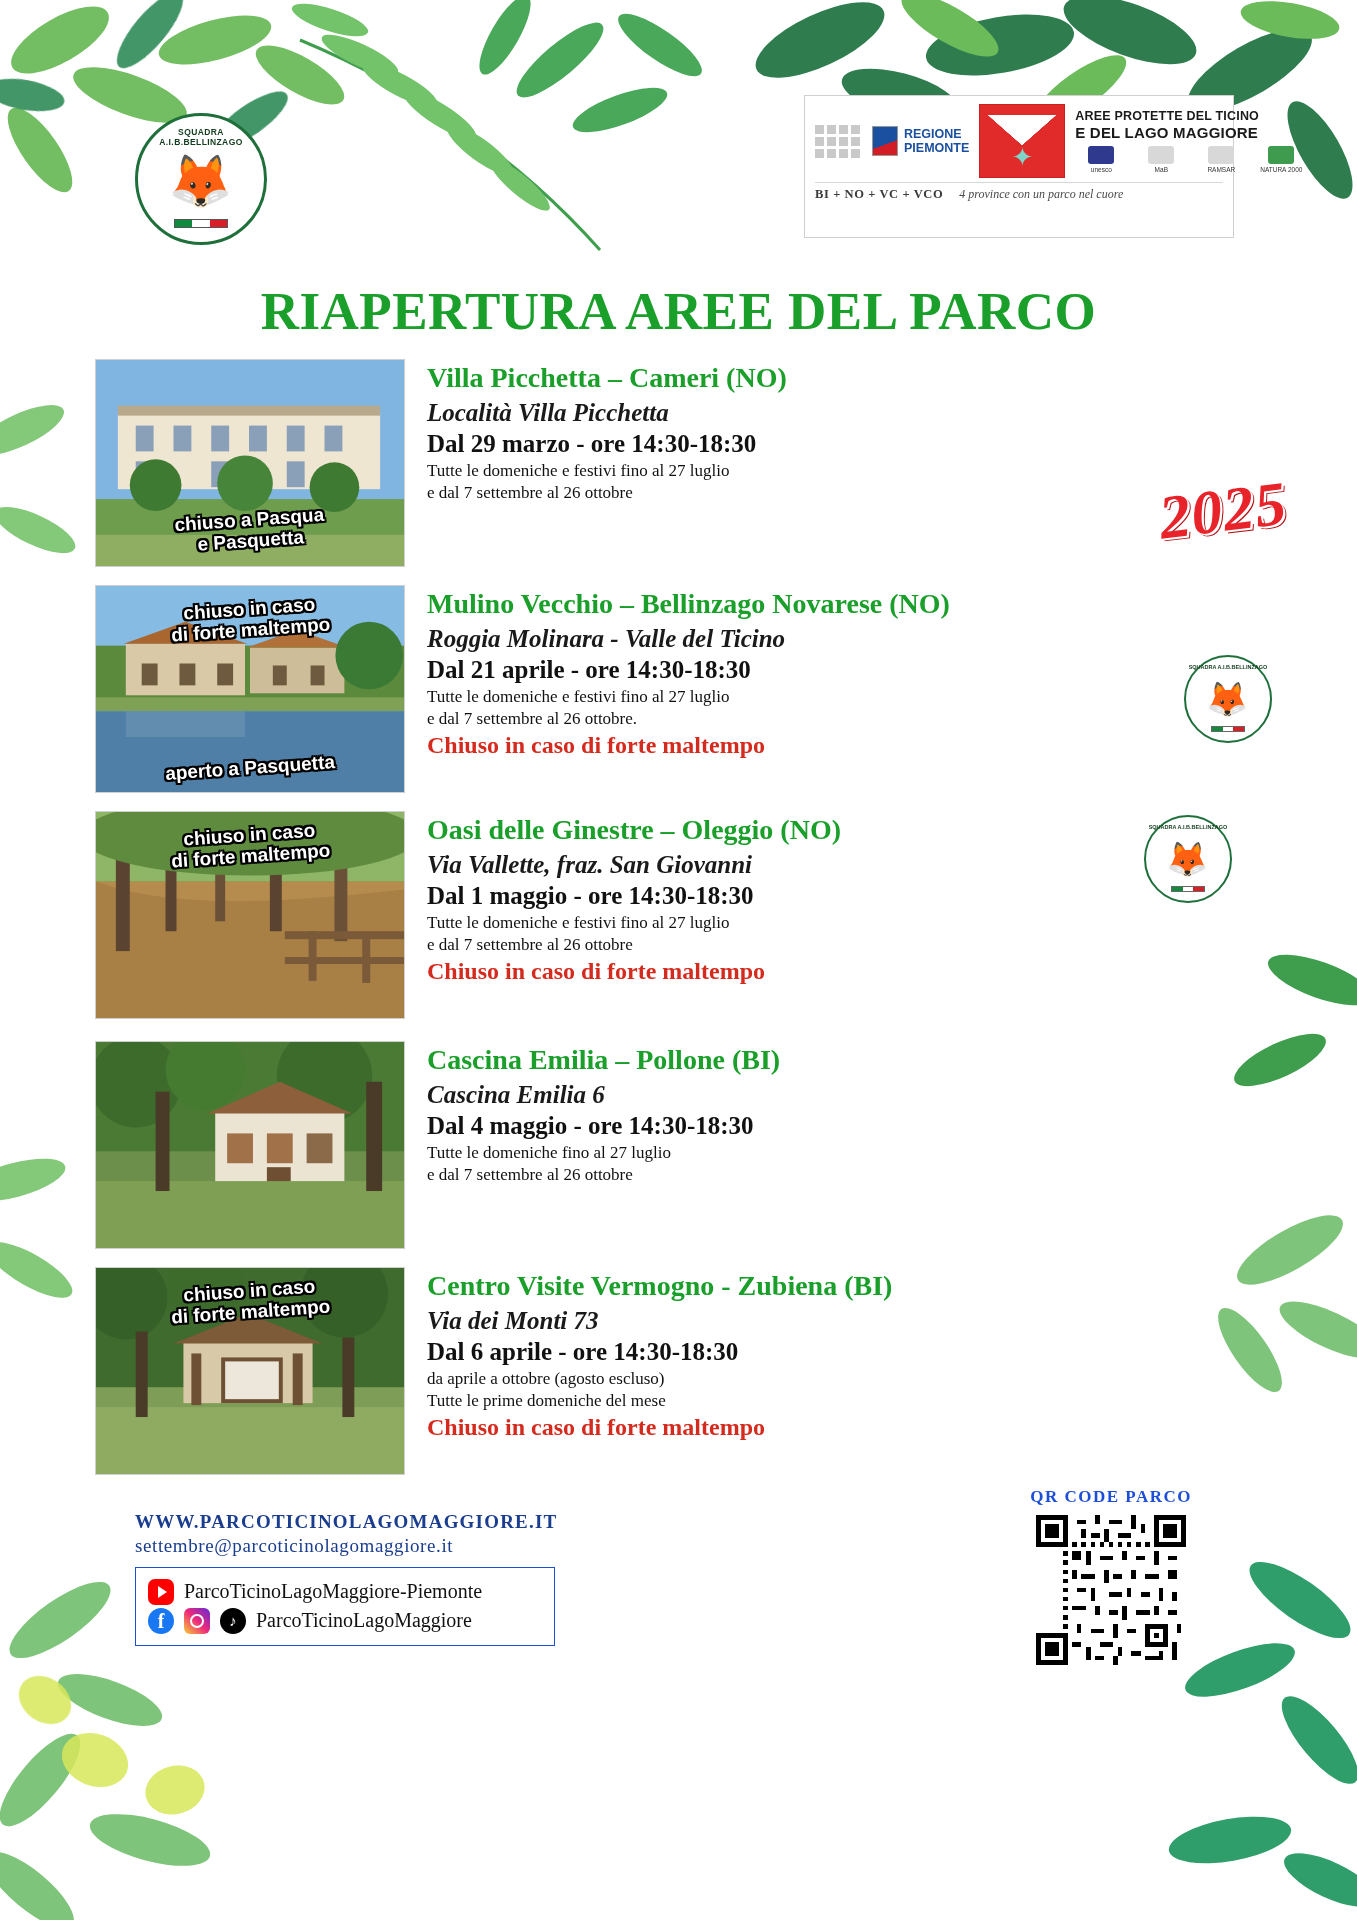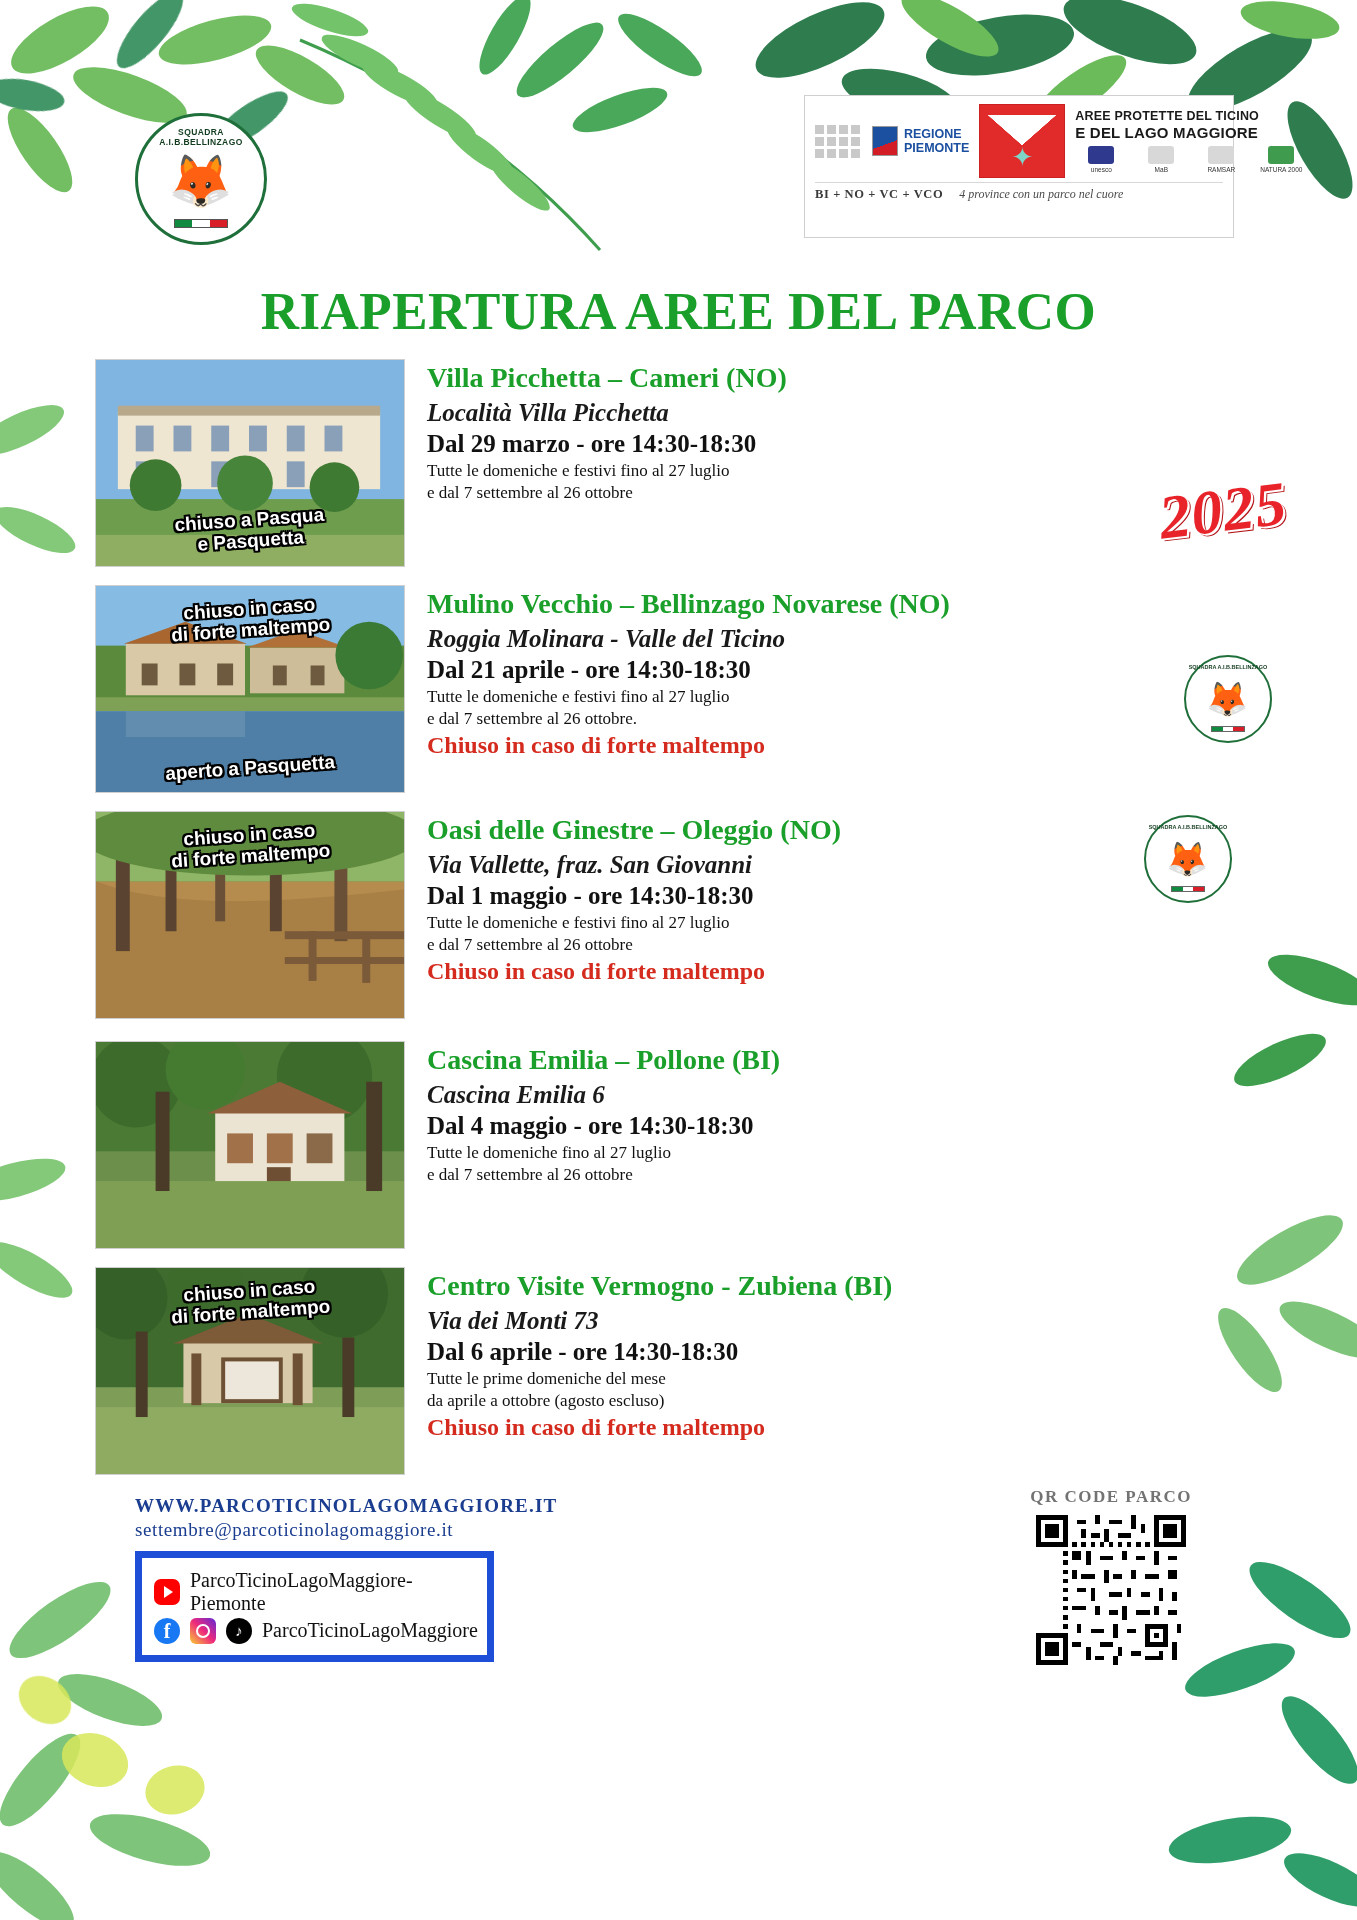--- a/index.html
+++ b/index.html
@@ -220,35 +220,35 @@
   .f-left { }
   .f-url {
     font-family: "Liberation Serif", serif;
     font-weight: bold; font-size: 19px; color: #1a3d8f;
     letter-spacing: 1.2px;
   }
   .f-mail {
     font-family: "Liberation Serif", serif;
     font-size: 19px; color: #1a3d8f; letter-spacing: .6px; margin-top: 2px;
   }
-  .social-box { border: 7px solid #1d4ed8; padding: 8px 12px; margin-top: 10px; width: 359px; }
+  .social-box { border: 1px solid #1d4ed8; padding: 8px 12px; margin-top: 10px; width: 420px; }
   .social-row { display: flex; align-items: center; gap: 10px; margin: 3px 0; }
   .social-row span.lbl { font-size: 20px; color: #111; font-family: "Liberation Serif", serif; }
   .ic { width: 26px; height: 26px; border-radius: 6px; display:inline-block; position: relative; flex: none; }
   .ic.yt { background: #ff0000; border-radius: 7px; }
   .ic.yt::after { content:""; position:absolute; left: 10px; top: 7px; border-left: 9px solid #fff; border-top: 6px solid transparent; border-bottom: 6px solid transparent; }
   .ic.fb { background: #1877f2; border-radius: 50%; color:#fff; font-family:"Liberation Serif",serif; font-weight:bold; font-size:20px; text-align:center; line-height:26px; }
   .ic.ig { background: linear-gradient(45deg,#f9ce34,#ee2a7b,#6228d7); }
   .ic.ig::after { content:""; position:absolute; inset:6px; border:2px solid #fff; border-radius:50%; }
   .ic.tt { background: #010101; border-radius: 50%; color:#fff; font-size:15px; text-align:center; line-height:26px; font-family:"Liberation Sans",sans-serif; }
 
   .f-right { text-align: center; margin-right: 40px; }
   .qr-label {
     font-family: "Liberation Serif", serif;
-    font-weight: bold; font-size: 17px; letter-spacing: 1.5px; color: #737373;
+    font-weight: bold; font-size: 17px; letter-spacing: 1.5px; color: #1d4ed8;
     margin-bottom: 8px;
   }
   .qr { width: 150px; height: 150px; }
 </style>
 </head>
 <body>
 
 <div class="leaf-layer">
   <svg width="1357" height="1920" viewBox="0 0 1357 1920">
     <defs>
@@ -552,22 +552,22 @@
         <rect x="248" y="70" width="12" height="80" fill="#4a3a28"></rect>
         <rect x="40" y="64" width="12" height="86" fill="#4a3a28"></rect>
       </svg>
       <div class="overlay-txt top" style="white-space:pre-line">chiuso in caso
 di forte maltempo</div>
     </div>
     <div class="info">
       <div class="e-title">Centro Visite Vermogno - Zubiena (BI)</div>
       <div class="e-addr">Via dei Monti 73</div>
       <div class="e-dates">Dal 6 aprile - ore 14:30-18:30</div>
+      <div class="e-line">da aprile a ottobre (agosto escluso)</div>
       <div class="e-line">Tutte le prime domeniche del mese</div>
-      <div class="e-line">da aprile a ottobre (agosto escluso)</div>
       <div class="e-warn">Chiuso in caso di forte maltempo</div>
     </div>
   </div>
 
   <div class="footer">
     <div class="f-left">
       <div class="f-url">WWW.PARCOTICINOLAGOMAGGIORE.IT</div>
       <div class="f-mail">settembre@parcoticinolagomaggiore.it</div>
       <div class="social-box">
         <div class="social-row">

